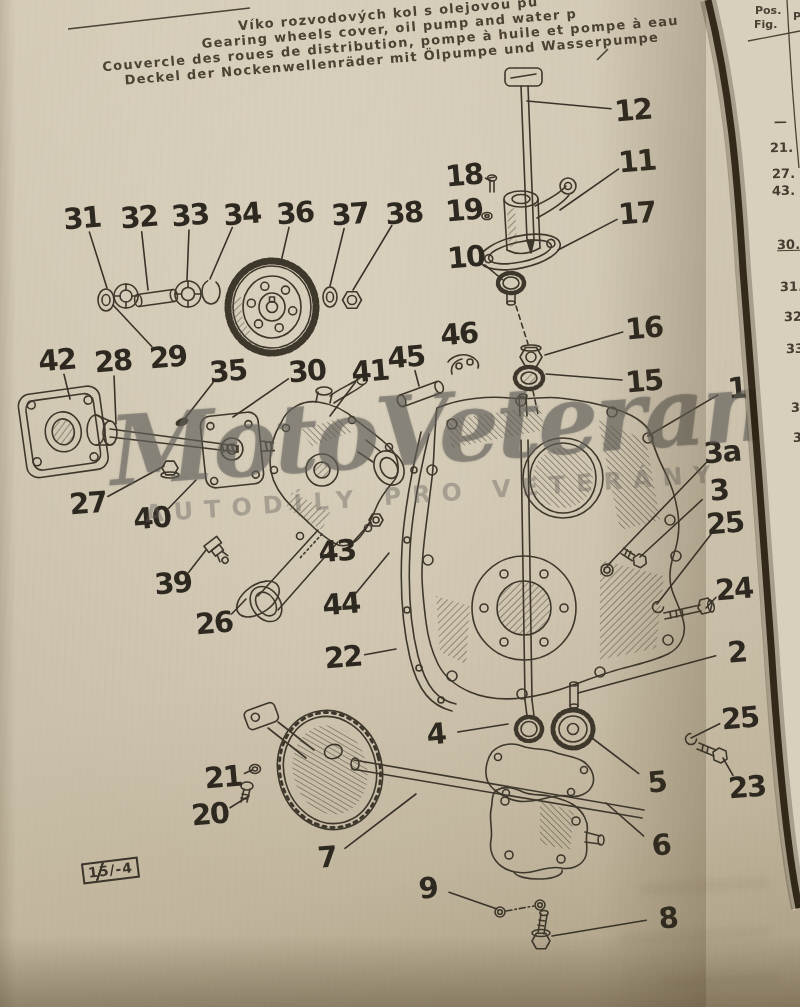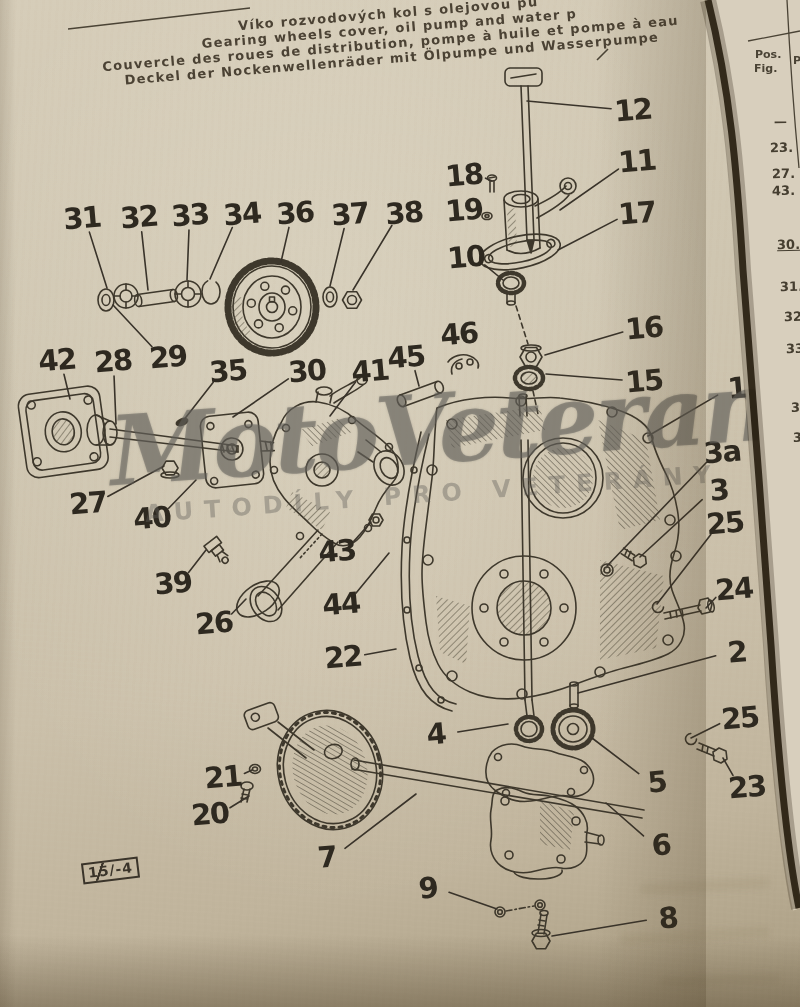--- a/index.html
+++ b/index.html
@@ -30,21 +30,21 @@
   #watermark{position:absolute;left:110px;top:382px;width:640px;text-align:center;
     transform:rotate(-4deg);pointer-events:none;}
   #wm-script{font-family:"DejaVu Serif",serif;font-style:italic;font-weight:bold;
     font-size:96px;line-height:96px;color:rgba(98,95,90,.50);letter-spacing:-3px;
     text-shadow:0 0 2px rgba(98,95,90,.35);}
   #wm-tag{font:bold 24px "DejaVu Sans",sans-serif;letter-spacing:11px;
     color:rgba(98,95,90,.40);margin-top:2px;}
   
   svg.overlay{position:absolute;left:0;top:0;}
   #sidebar{position:absolute;inset:0;}
-  .sbh{position:absolute;font:bold 11px "DejaVu Sans",sans-serif;color:#4a4335;margin-top:44px;}
+  .sbh{position:absolute;font:bold 11px "DejaVu Sans",sans-serif;color:#4a4335;}
   .sbent{position:absolute;font:bold 13px "DejaVu Sans",sans-serif;color:#453e30;
     transform:rotate(-1deg);white-space:nowrap;}
   .ghost{position:absolute;background:rgba(135,115,85,.13);filter:blur(3px);border-radius:4px;}
   #vignette-bottom{position:absolute;left:0;bottom:0;width:800px;height:72px;
     background:linear-gradient(rgba(60,45,25,0),rgba(62,48,26,.34));}
   #shade-right{position:absolute;left:596px;top:0;width:110px;height:1007px;
     background:linear-gradient(90deg,rgba(70,55,30,0),rgba(70,55,30,.22));}
   #shade-left{position:absolute;left:0;top:0;width:16px;height:1007px;
     background:linear-gradient(90deg,rgba(60,45,25,.14),rgba(60,45,25,0));}
 </style>
@@ -575,21 +575,21 @@
       <line x1="748" y1="41" x2="800" y2="31"></line>
     </g>
   </svg>
 
   <div id="sidebar">
     <div class="sbh" style="left:755px;top:4px">Pos.</div>
     <div class="sbh" style="left:754px;top:18px">Fig.</div>
     <div class="sbh" style="left:793px;top:10px">P</div>
     <div id="sidebar-entries">
         <div class="sbent" style="left: 774px; top: 114px;">—</div>
-        <div class="sbent" style="left: 770px; top: 140px;">23.</div>
+        <div class="sbent" style="left: 770px; top: 140px;">21.</div>
         <div class="sbent" style="left: 772px; top: 166px;">27.</div>
         <div class="sbent" style="left: 772px; top: 183px;">43.</div>
         <div class="sbent" style="left: 815px; top: 210px;">29.</div>
         <div class="sbent" style="left: 777px; top: 237px; text-decoration: underline;">30.</div>
         <div class="sbent" style="left: 780px; top: 279px;">31.</div>
         <div class="sbent" style="left: 784px; top: 309px;">32.</div>
         <div class="sbent" style="left: 786px; top: 341px;">33.</div>
         <div class="sbent" style="left: 791px; top: 400px;">3</div>
         <div class="sbent" style="left: 793px; top: 430px;">3</div>
       </div>

